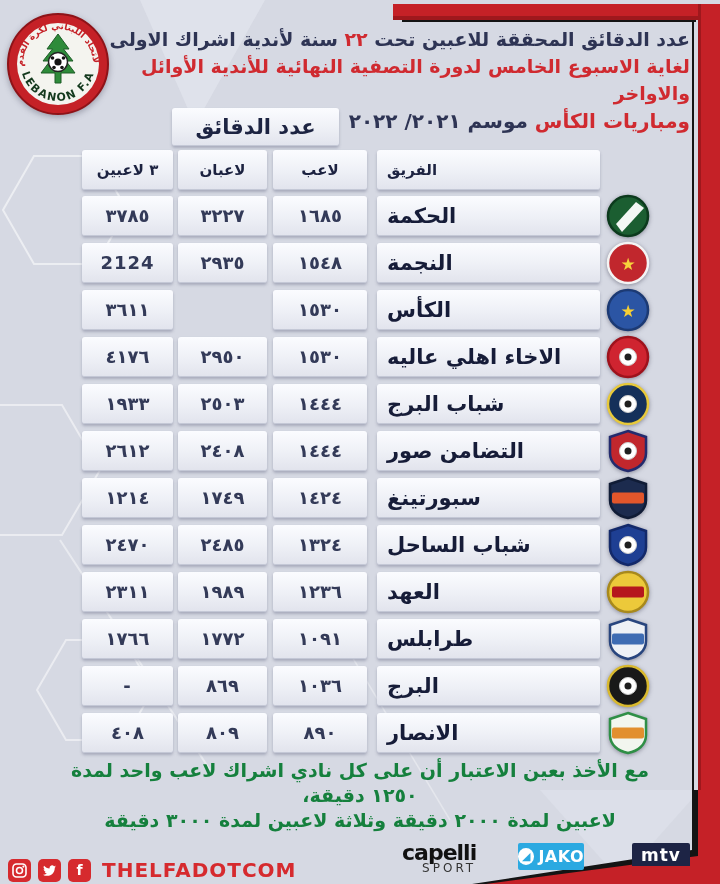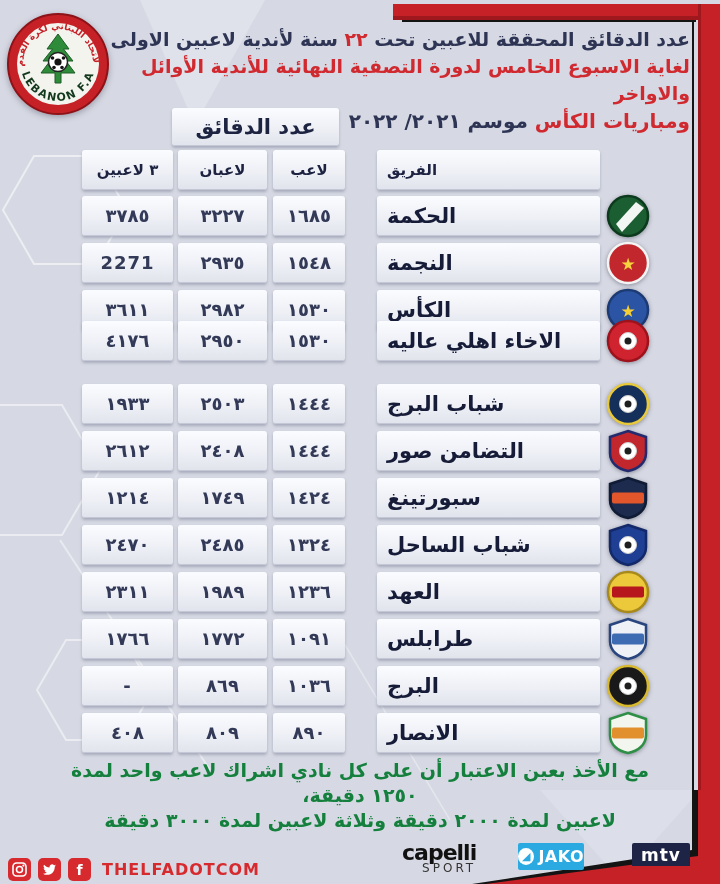--- a/index.html
+++ b/index.html
@@ -48,21 +48,21 @@
     box-shadow:0 2px 3px rgba(110,115,140,.45)}
   .title-box{position:absolute;left:172px;top:108px;width:167px;height:38px;z-index:3;
     display:flex;align-items:center;justify-content:center;
     font-size:21px;font-weight:bold;color:#1d2442}
   .hrow,.row{position:absolute;left:0;width:720px;height:40px;z-index:3}
   .hrow{top:150px}
   .cell{position:absolute;top:0;height:40px;display:flex;align-items:center;justify-content:center;
     font-weight:bold;color:var(--navy-text)}
   .c3{left:82px;width:91px}
   .c2{left:178px;width:89px}
-  .c1{left:273px;width:72px}
+  .c1{left:273px;width:94px}
   .teamc{left:377px;width:223px;justify-content:flex-end;padding-left:10px;padding-right:12px}
   .hlabel{font-size:15px;color:#1c2240}
   .num{font-size:18px;letter-spacing:1px;color:#333a58}
   .teamname{font-size:21px;color:var(--team-text)}
   .logo{position:absolute;left:604px;top:-2px;width:48px;height:44px;display:flex;justify-content:center}
   .logo svg{filter:drop-shadow(0 1px 2px rgba(60,60,80,.5))}
   .l-base-c,.l-base-s{stroke-width:2.5}
   .l-stripe{fill:#ffffff;opacity:.95}
   .l-star{font-weight:bold}
   .l-ball{fill:#ffffff;stroke:#cfcfcf;stroke-width:1}
@@ -83,21 +83,21 @@
     color:var(--jako-blue);font-size:11px;font-weight:bold}
   .jako .jtxt{color:#fff;font-weight:bold;font-size:16px;letter-spacing:.5px}
   .mtv{position:absolute;left:632px;top:3px;width:58px;height:27px;background:var(--mtv-navy);
     border-bottom:4px solid var(--accent-red);border-radius:2px;
     display:flex;align-items:center;justify-content:center;color:#fff;font-weight:bold;font-size:17px;letter-spacing:1px}
 
   
   .social{position:absolute;left:8px;top:858px;display:flex;align-items:center;gap:7px;z-index:3}
   .sicon{width:23px;height:23px;border-radius:5px;background:var(--social-red);
     display:flex;align-items:center;justify-content:center}
-  .handle{color:var(--social-red);font-weight:bold;font-size:16px;letter-spacing:1px;margin-left:4px}
+  .handle{color:var(--social-red);font-weight:bold;font-size:20px;letter-spacing:1px;margin-left:4px}
 </style>
 </head>
 <body>
 
 <div class="page">
 
   <svg class="bg-decor" width="720" height="884" viewBox="0 0 720 884">
     <polygon points="140,0 265,0 195,125" fill="#e3e5ee" opacity="0.7"></polygon>
     <polygon points="3,210 34,156 96,156 127,210 96,264 34,264" fill="none" stroke="#ffffff" stroke-width="2" opacity="0.55"></polygon>
     <polygon points="-50,470 -12,405 62,405 100,470 62,535 -12,535" fill="none" stroke="#ffffff" stroke-width="2" opacity="0.5"></polygon>
@@ -132,21 +132,21 @@
       <circle cx="48" cy="55.5" r="1.8" fill="#141414"></circle>
       <circle cx="56" cy="55.5" r="1.8" fill="#141414"></circle>
       <path id="fa-bot-arc" d="M 15 52 A 37 37 0 0 0 89 52" fill="none"></path>
       <text class="fa-en">
         <textPath href="#fa-bot-arc" startOffset="50%" text-anchor="middle">LEBANON F.A</textPath>
       </text>
     </svg>
   </div>
 
   <div class="header-text" dir="rtl">
-    <div class="l1"><span>عدد الدقائق المحققة للاعبين تحت </span><span class="red-part">٢٢</span><span> سنة لأندية لاعبين الاولى</span></div>
+    <div class="l1"><span>عدد الدقائق المحققة للاعبين تحت </span><span class="red-part">٢٢</span><span> سنة لأندية اشراك الاولى</span></div>
     <div class="l2">لغاية الاسبوع الخامس لدورة التصفية النهائية للأندية الأوائل والاواخر</div>
     <div class="l3"><span class="red-part">ومباريات الكأس</span><span class="navy-part"> موسم ٢٠٢١/ ٢٠٢٢</span></div>
   </div>
 
   <div class="title-box cellbox" dir="rtl">عدد الدقائق</div>
 
   <div class="hrow">
     <div class="cell cellbox c3 hlabel" dir="rtl">٣ لاعبين</div>
     <div class="cell cellbox c2 hlabel" dir="rtl">لاعبان</div>
     <div class="cell cellbox c1 hlabel" dir="rtl">لاعب</div>
@@ -165,54 +165,53 @@
           <path class="l-base-s" d="M22 2 L40 8 L40 24 C40 34 32 40 22 42 C12 40 4 34 4 24 L4 8 Z" style="display: none;"></path>
           <path class="l-stripe" d="M10 30 L30 8 L38 14 L16 38 Z"></path>
           <rect class="l-band" x="6" y="16.5" width="32" height="11" rx="2" style="display: none;"></rect>
           <text class="l-star" x="22" y="29" text-anchor="middle" font-size="17" style="display: none;">★</text>
           <circle class="l-ball" cx="22" cy="22" r="8.5" style="display: none;"></circle>
           <circle class="l-ball-dot" cx="22" cy="22" r="3.5" style="display: none;"></circle>
         </svg>
       </div>
     </div>
       <div class="row" style="top: 243px;">
-      <div class="cell cellbox c3 num">2271</div>
+      <div class="cell cellbox c3 num">2124</div>
       <div class="cell cellbox c2 num">٢٩٣٥</div>
       <div class="cell cellbox c1 num">١٥٤٨</div>
       <div class="cell cellbox teamc teamname" dir="rtl">النجمة</div>
       <div class="logo">
         <svg width="44" height="44" viewBox="0 0 44 44">
           <circle class="l-base-c" cx="22" cy="22" r="20" fill="#c1272d" stroke="#f4f4f4"></circle>
           <path class="l-base-s" d="M22 2 L40 8 L40 24 C40 34 32 40 22 42 C12 40 4 34 4 24 L4 8 Z" style="display: none;"></path>
           <path class="l-stripe" d="M10 30 L30 8 L38 14 L16 38 Z" style="display: none;"></path>
           <rect class="l-band" x="6" y="16.5" width="32" height="11" rx="2" style="display: none;"></rect>
           <text class="l-star" x="22" y="29" text-anchor="middle" font-size="17" fill="#f7d43c">★</text>
           <circle class="l-ball" cx="22" cy="22" r="8.5" style="display: none;"></circle>
           <circle class="l-ball-dot" cx="22" cy="22" r="3.5" style="display: none;"></circle>
         </svg>
       </div>
     </div>
       <div class="row" style="top: 290px;">
       <div class="cell cellbox c3 num">٣٦١١</div>
-      <div class="cell cellbox c2 num">٢٩٨٢</div>
       <div class="cell cellbox c1 num">١٥٣٠</div>
       <div class="cell cellbox teamc teamname" dir="rtl">الكأس</div>
       <div class="logo">
         <svg width="44" height="44" viewBox="0 0 44 44">
           <circle class="l-base-c" cx="22" cy="22" r="20" fill="#2b55a4" stroke="#1c3a74"></circle>
           <path class="l-base-s" d="M22 2 L40 8 L40 24 C40 34 32 40 22 42 C12 40 4 34 4 24 L4 8 Z" style="display: none;"></path>
           <path class="l-stripe" d="M10 30 L30 8 L38 14 L16 38 Z" style="display: none;"></path>
           <rect class="l-band" x="6" y="16.5" width="32" height="11" rx="2" style="display: none;"></rect>
           <text class="l-star" x="22" y="29" text-anchor="middle" font-size="17" fill="#f7cf34">★</text>
           <circle class="l-ball" cx="22" cy="22" r="8.5" style="display: none;"></circle>
           <circle class="l-ball-dot" cx="22" cy="22" r="3.5" style="display: none;"></circle>
         </svg>
       </div>
     </div>
-      <div class="row" style="top: 321px;">
+      <div class="row" style="top: 337px;">
       <div class="cell cellbox c3 num">٤١٧٦</div>
       <div class="cell cellbox c2 num">٢٩٥٠</div>
       <div class="cell cellbox c1 num">١٥٣٠</div>
       <div class="cell cellbox teamc teamname" dir="rtl">الاخاء اهلي عاليه</div>
       <div class="logo">
         <svg width="44" height="44" viewBox="0 0 44 44">
           <circle class="l-base-c" cx="22" cy="22" r="20" fill="#cf2430" stroke="#9e121c"></circle>
           <path class="l-base-s" d="M22 2 L40 8 L40 24 C40 34 32 40 22 42 C12 40 4 34 4 24 L4 8 Z" style="display: none;"></path>
           <path class="l-stripe" d="M10 30 L30 8 L38 14 L16 38 Z" style="display: none;"></path>
           <rect class="l-band" x="6" y="16.5" width="32" height="11" rx="2" style="display: none;"></rect>

